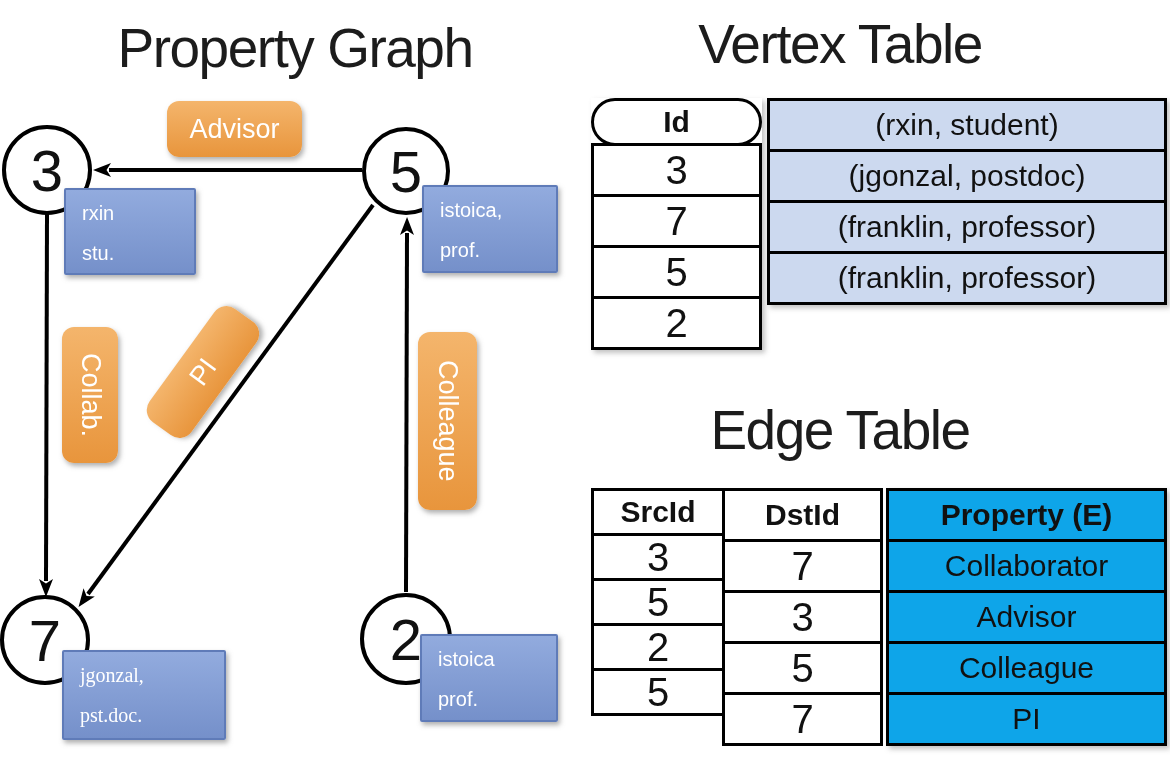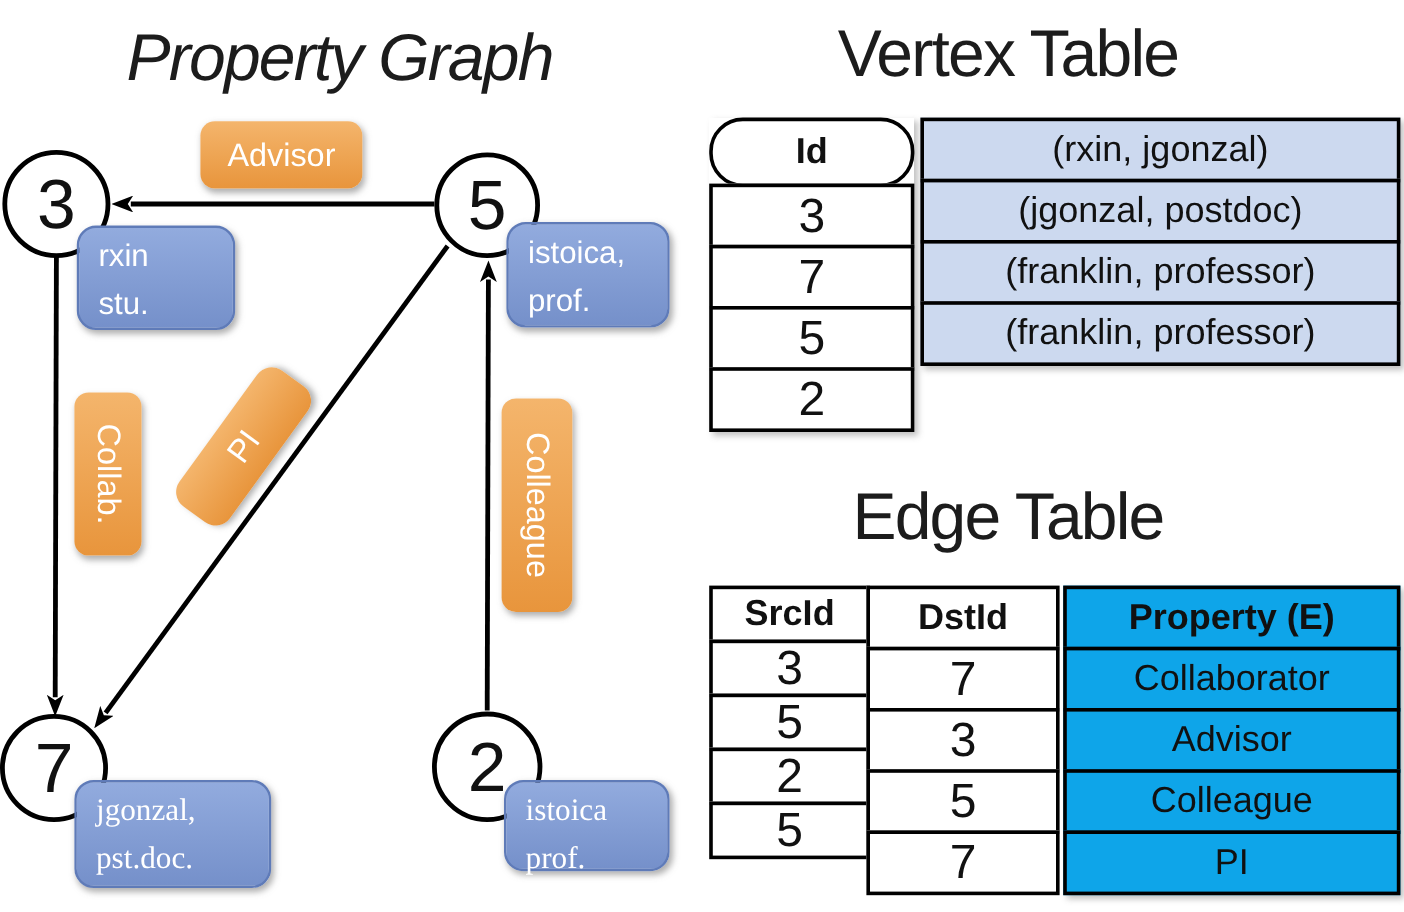--- a/index.html
+++ b/index.html
@@ -4,21 +4,21 @@
 <style>
   html,body{margin:0;padding:0;}
   body{
     width:1170px;height:760px;background:#ffffff;position:relative;overflow:hidden;
     font-family:"Liberation Sans", sans-serif;color:#1a1a1a;
   }
   .title{
     position:absolute;text-align:center;font-size:55px;font-weight:400;
     letter-spacing:-1.5px;color:#1c1c1c;white-space:nowrap;
   }
-  #t-graph{left:0;top:16px;width:566px;font-style:italic;}
+  #t-graph{left:12px;top:16px;width:566px;}
   #t-vertex{left:562px;top:12px;width:556px;}
   #t-edge{left:562px;top:398px;width:556px;}
 
   #edges-svg{position:absolute;left:0;top:0;}
 
   .node{
     position:absolute;background:#ffffff;border:4px solid #000;border-radius:50%;
     display:flex;align-items:center;justify-content:center;
     font-size:58px;color:#111;box-sizing:border-box;
   }
@@ -34,48 +34,48 @@
     display:flex;align-items:center;justify-content:center;
     font-size:27px;
   }
   #lbl-advisor{left:167px;top:101px;width:135px;height:56px;}
   #lbl-collab{left:62px;top:327px;width:56px;height:136px;}
   #lbl-colleague{left:418px;top:332px;width:59px;height:178px;}
   #lbl-pi{left:133px;top:346px;width:140px;height:52px;transform:rotate(-54deg);border-radius:15px;}
   .vtext span{writing-mode:vertical-rl;}
 
   .pbox{
-    position:absolute;border-radius:16px;color:#fff;box-sizing:border-box;
+    position:absolute;border-radius:2px;color:#fff;box-sizing:border-box;
     background:linear-gradient(180deg,#92ABDE 0%,#7590CA 100%);
     border:2px solid #5F7BB8;
     box-shadow:2px 3px 5px rgba(110,110,110,0.55);
-    font-size:26px;line-height:40px;padding:3px 0 0 16px;
+    font-size:20px;line-height:40px;padding:3px 0 0 16px;
   }
   .pbox span{display:block;}
   #pbox-3{left:64px;top:188px;width:132px;height:87px;}
   #pbox-5{left:422px;top:185px;width:136px;height:88px;}
   #pbox-7{left:62px;top:650px;width:164px;height:90px;font-family:Liberation Serif, serif;}
-  #pbox-2{left:420px;top:650px;width:138px;height:76px;font-family:Liberation Serif, serif;}
+  #pbox-2{left:420px;top:634px;width:138px;height:88px;}
 
   .col{position:absolute;box-shadow:3px 3px 5px rgba(120,120,120,0.45);}
   .cell{
     box-sizing:border-box;border:3px solid #000;margin-top:-3px;
     display:flex;align-items:center;justify-content:center;
     font-size:40px;color:#111;background:#fff;white-space:nowrap;
   }
   .cell:first-child{margin-top:0;}
   .hdr{font-weight:bold;font-size:30px;}
   .txt{font-size:30px;}
   .bg-blue .cell{background:#CCD9EF;}
   .bg-tan .cell{background:#0ea5e9;}
 
   
   #v-id-col{left:591px;top:98px;width:171px;}
   #v-id-col .cell{width:171px;height:54px;}
-  #v-id-col .hdr{height:58px;border-radius:28px;}
+  #v-id-col .hdr{height:48px;border-radius:28px;}
   #v-prop-col{left:767px;top:98px;width:400px;}
   #v-prop-col .cell{width:400px;height:54px;}
   #v-prop-col .hdr{height:58px;}
 
   
   #e-src-col{left:591px;top:488px;width:134px;box-shadow:none;}
   #e-src-col .cell{width:134px;height:48px;}
   #e-dst-col{left:722px;top:488px;width:129px;box-shadow:none;}
   #e-dst-col .cell{width:161px;height:54px;}
   #e-prop-col{left:886px;top:488px;width:281px;}
@@ -144,21 +144,21 @@
 <div class="title" id="t-vertex">Vertex Table</div>
 
 <div class="col" id="v-id-col">
   <div class="cell hdr">Id</div>
   <div class="cell">3</div>
   <div class="cell">7</div>
   <div class="cell">5</div>
   <div class="cell">2</div>
 </div>
 <div class="col bg-blue" id="v-prop-col">
-  <div class="cell txt">(rxin, jgonzal)</div>
+  <div class="cell txt">(rxin, student)</div>
   <div class="cell txt">(jgonzal, postdoc)</div>
   <div class="cell txt">(franklin, professor)</div>
   <div class="cell txt">(franklin, professor)</div>
 </div>
 
 <div class="title" id="t-edge">Edge Table</div>
 
 <div class="col" id="e-src-col">
   <div class="cell hdr">SrcId</div>
   <div class="cell">3</div>

